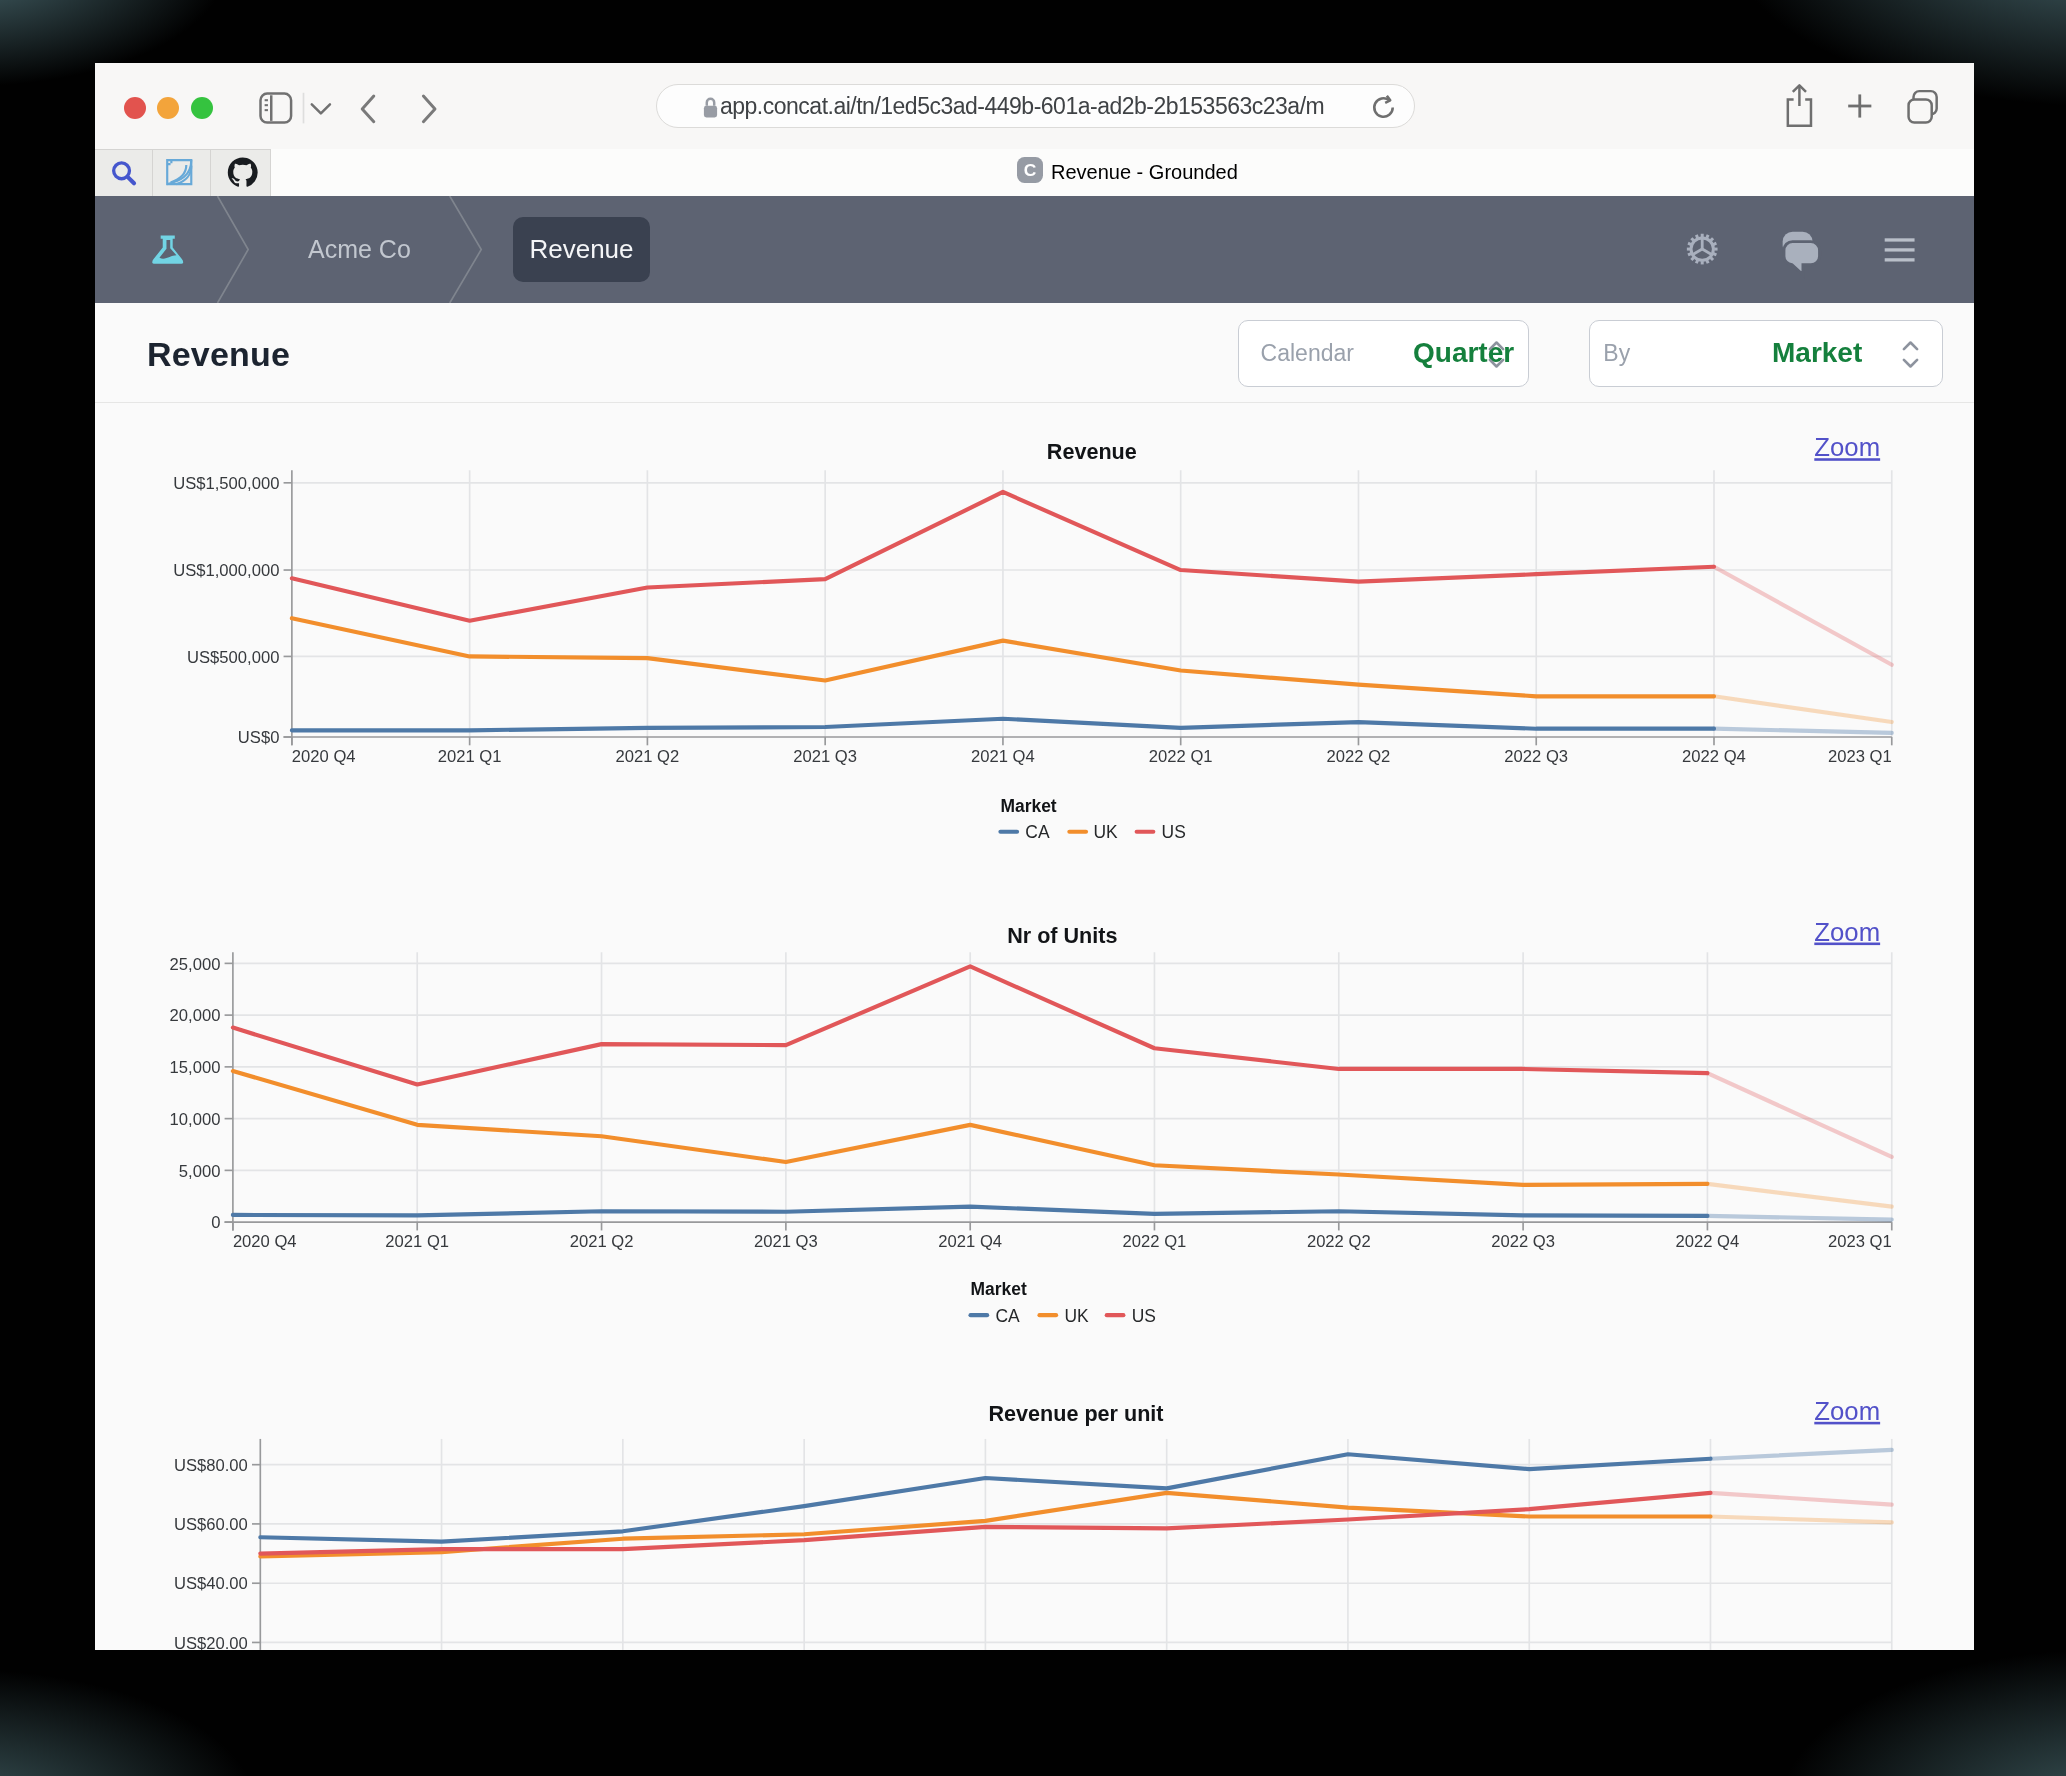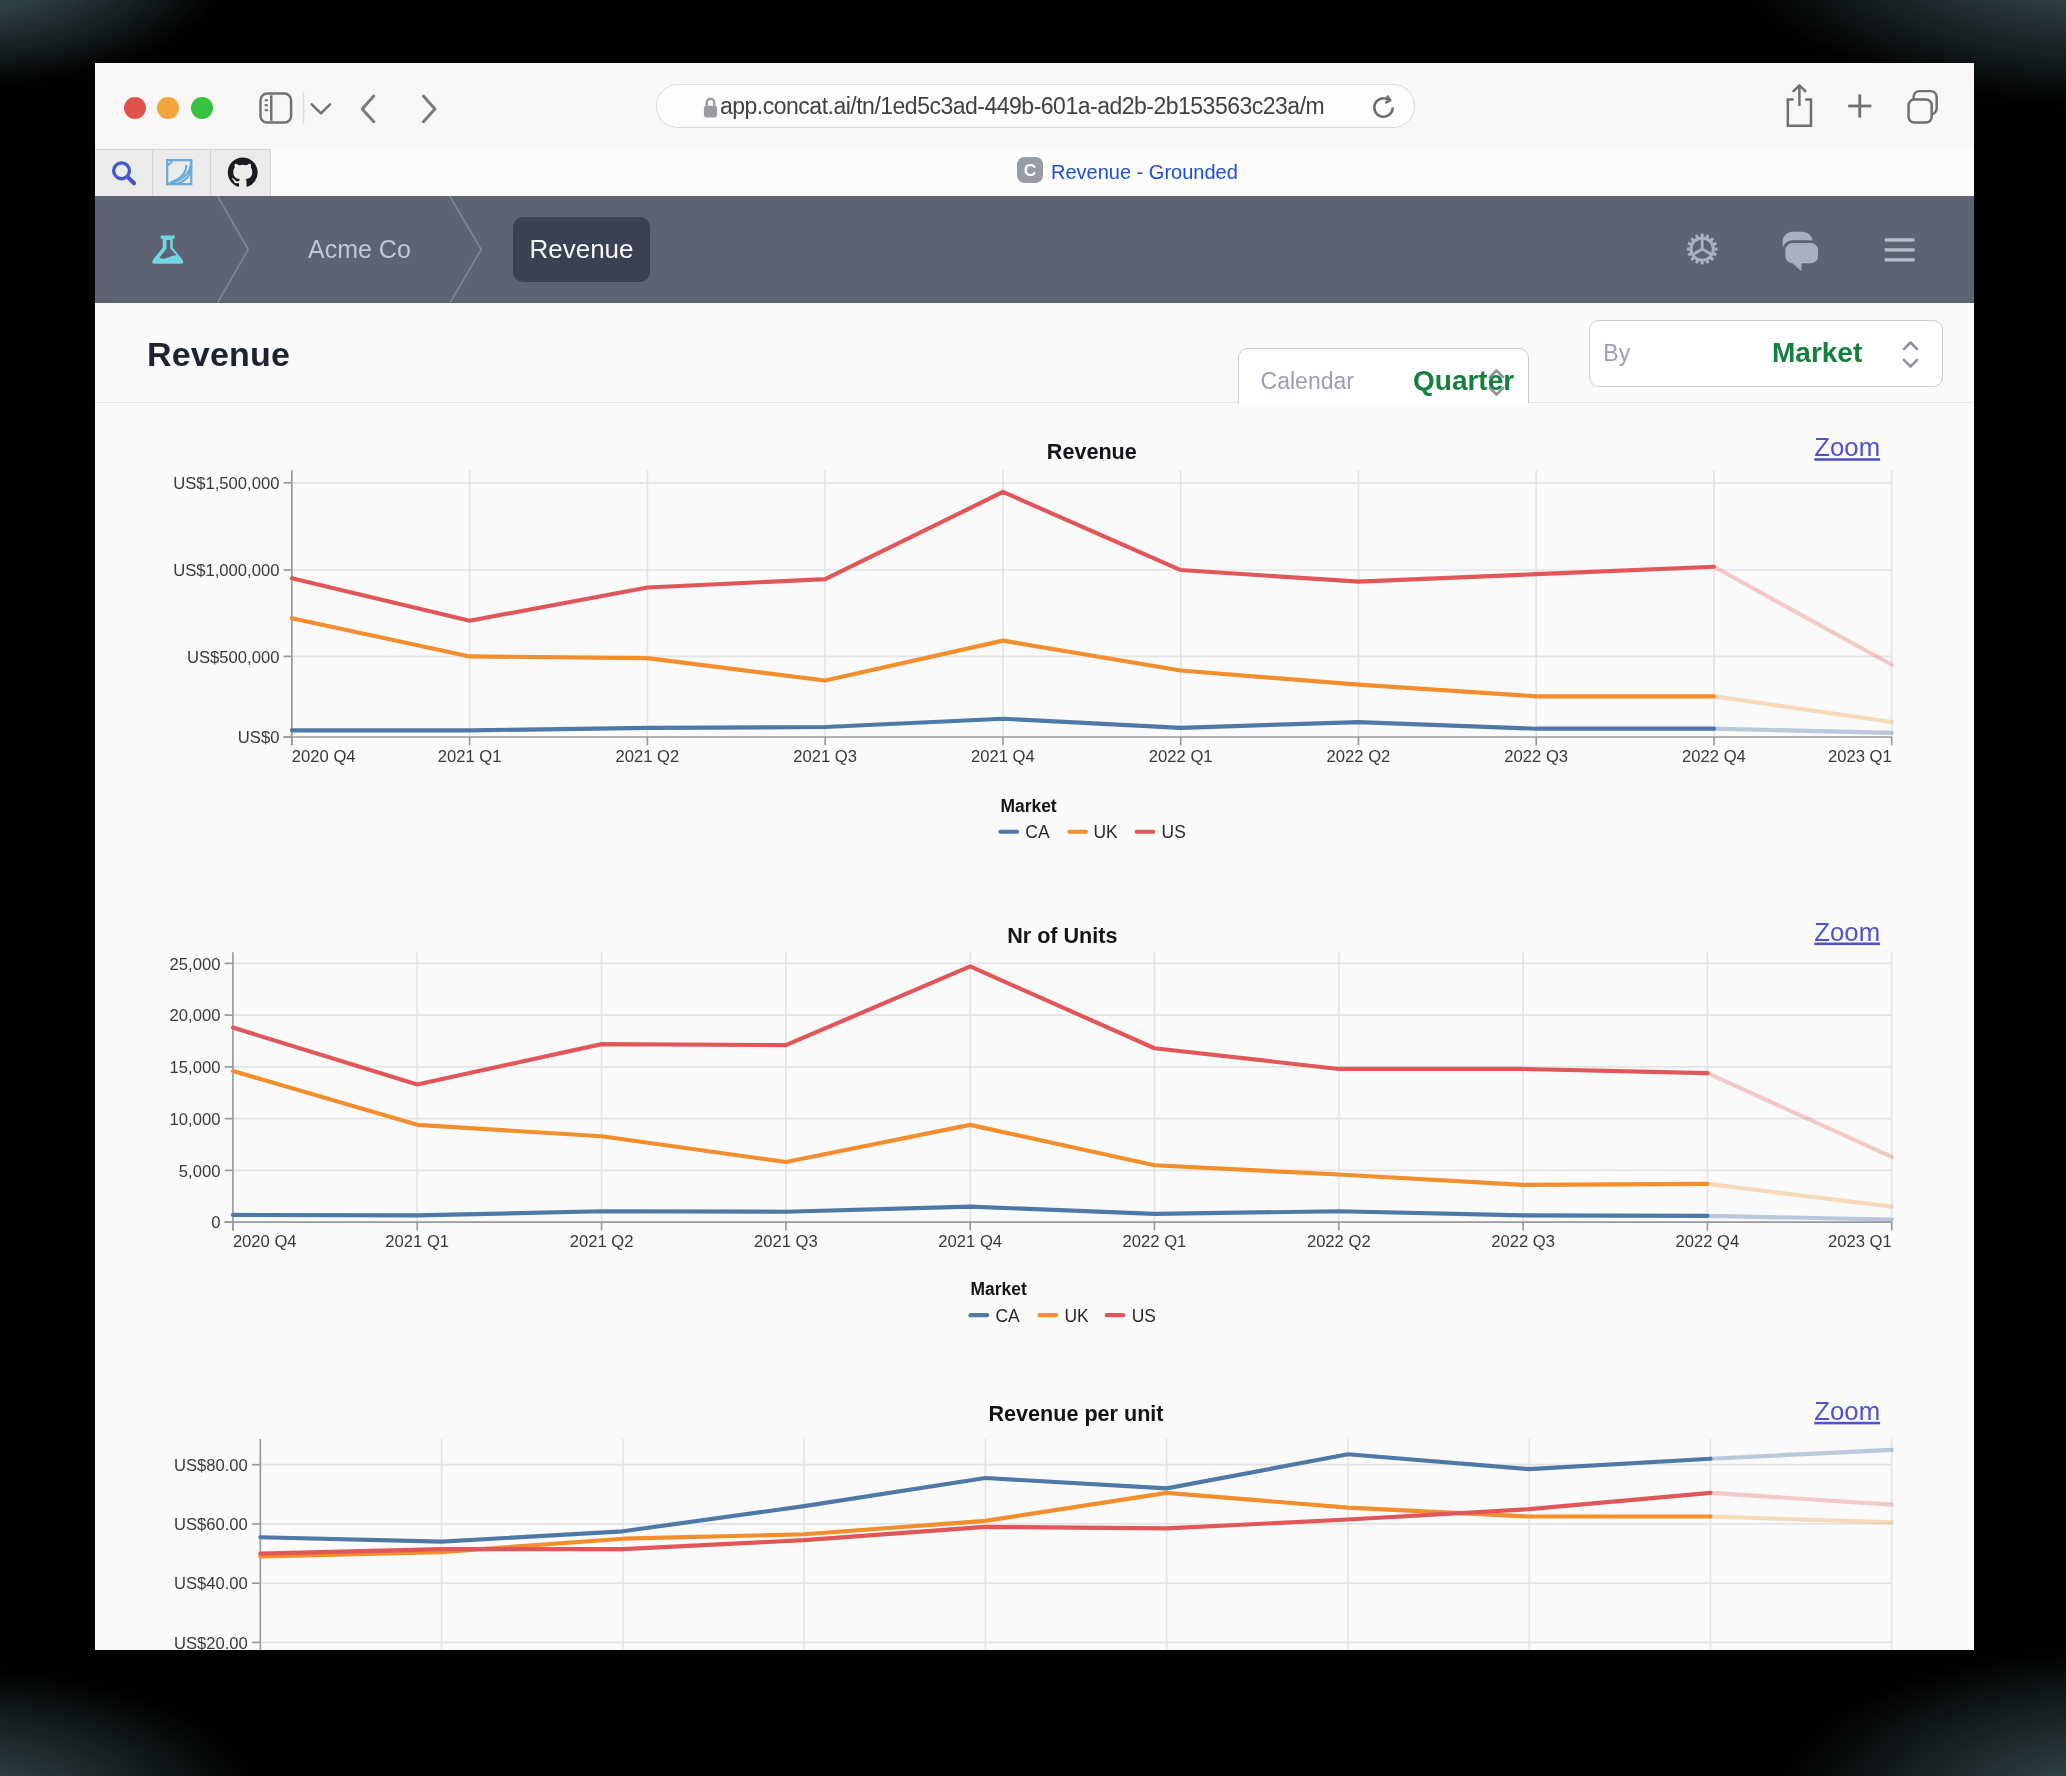--- a/index.html
+++ b/index.html
@@ -22,21 +22,21 @@
 #urlbar {
   position:absolute; left:561px; top:21px; width:759px; height:44px;
   background:#fdfdfd; border:1.7px solid #dcdbd9; border-radius:22.4px;
 }
 #urltext { position:absolute; left:63px; top:8.3px; font-size:23px; color:#3f4245; white-space:nowrap; letter-spacing:-0.5px; }
 #urlfade { position:absolute; right:10.8px; top:1.7px; width:65px; height:37px;
   background:linear-gradient(to right, rgba(253,253,253,0), #fdfdfd 85%); }
 #tabstrip { position:absolute; left:0; top:86px; width:100%; height:47px; background:#fcfcfb; }
 .pin { position:absolute; top:0; width:58px; height:47px; background:#ebebe9;
   border-right:1.7px solid #d5d4d2; border-top:1.7px solid #d5d4d2; }
-#tabtitle { position:absolute; left:956px; top:0; height:47px; line-height:47px; font-size:20px; color:#1d4ed8; }
+#tabtitle { position:absolute; left:956px; top:0; height:47px; line-height:47px; font-size:20px; color:#000000; }
 #favicon { position:absolute; left:922px; top:7.5px; width:26px; height:26px; border-radius:7.5px;
   background:#969ba4; color:#fff; font-size:17.4px; font-weight:bold; text-align:center; line-height:26px; }
 
 #nav { position:absolute; left:0; top:133px; width:100%; height:107px; background:#5d6372; }
 #chip { position:absolute; left:418px; top:21px; width:137px; height:65px; background:#3a4150;
   border-radius:10px; color:#f4f5f7; font-size:26px; text-align:center; line-height:65px; }
 #acme { position:absolute; left:213px; top:0; height:106px; line-height:107px; font-size:25px; color:#c2c7cf; }
 
 #header { position:absolute; left:0; top:240px; width:100%; height:100px; background:#fafafa; border-bottom:1.7px solid #e6e6e5; }
 #h1 { position:absolute; left:52px; top:32px; font-size:34px; font-weight:bold; color:#1c2430; letter-spacing:0.2px; }
@@ -153,21 +153,21 @@
         <line x1="2270" y1="289" x2="2306" y2="289"></line>
         <line x1="2270" y1="301" x2="2306" y2="301"></line>
         <line x1="2270" y1="313" x2="2306" y2="313"></line>
       </g>
     </svg>
     <div id="acme">Acme Co</div>
     <div id="chip">Revenue</div>
   </div>
   <div id="header">
     <div id="h1">Revenue</div>
-    <div class="sel" style="left:1143px; width:291px;margin-top:28px;">
+    <div class="sel" style="left:1143px; width:291px;">
       <div class="lab">Calendar</div>
       <div class="val" style="left:174px;">Quarter</div>
       <svg width="33" height="67" viewBox="0 0 40 81" style="position:absolute;right:15px;top:0;">
         <polyline points="12,34 20,26 28,34" fill="none" stroke="#8d939e" stroke-width="3.2" stroke-linecap="round" stroke-linejoin="round"></polyline>
         <polyline points="12,47 20,55 28,47" fill="none" stroke="#8d939e" stroke-width="3.2" stroke-linecap="round" stroke-linejoin="round"></polyline>
       </svg>
     </div>
     <div class="sel" style="left:1494px; width:354px;">
       <div class="lab" style="left:13.3px;">By</div>
       <div class="val" style="left:182px;">Market</div>

